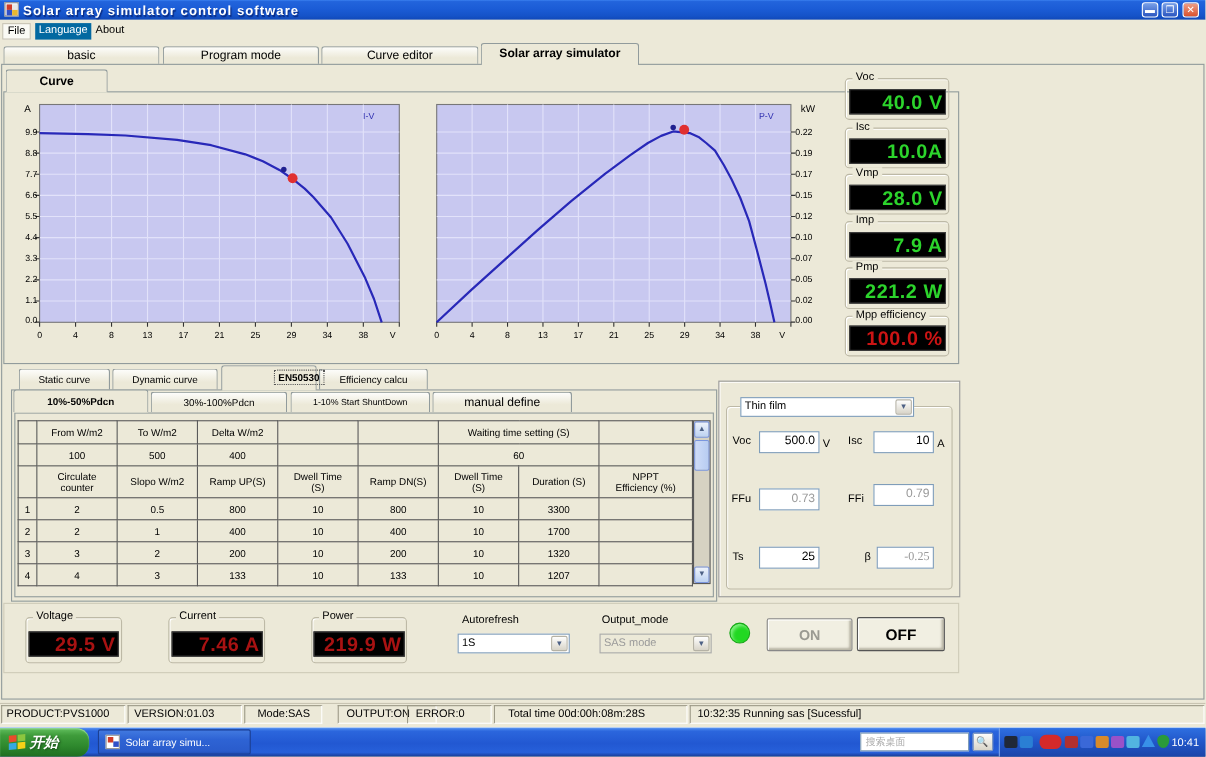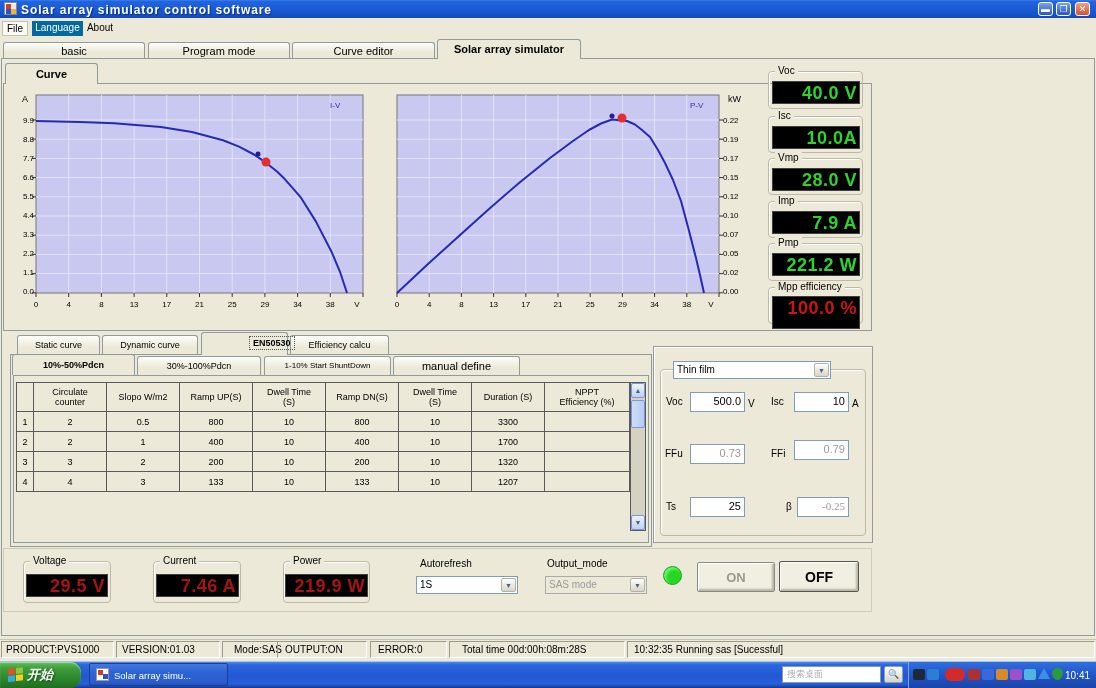--- a/index.html
+++ b/index.html
@@ -250,21 +250,21 @@
     <span class="glabel">Imp</span>
   </div>
 <div class="abs ddisp green" style="left:772px;top:211px;width:88px;height:23px;">7.9 A</div>
 <div class="abs gbox" style="left:768px;top:243px;width:95px;height:38px;">
     <span class="glabel">Pmp</span>
   </div>
 <div class="abs ddisp green" style="left:772px;top:253px;width:88px;height:23px;">221.2 W</div>
 <div class="abs gbox" style="left:768px;top:287px;width:95px;height:37px;">
     <span class="glabel">Mpp efficiency</span>
   </div>
-<div class="abs ddisp red" style="left:772px;top:296px;width:88px;height:33px;">100.0 %</div>
+<div class="abs ddisp red" style="left:772px;top:296px;width:88px;height:23px;">100.0 %</div>
 
 <div class="abs tab" style="left:17px;top:335px;width:83px;height:20px;line-height:18px;font-size:9px;">Static curve</div>
 <div class="abs tab" style="left:102px;top:335px;width:96px;height:20px;line-height:18px;font-size:9px;">Dynamic curve</div>
 <div class="abs tab tabsel" style="left:201px;top:332px;width:87px;height:23px;line-height:21px;font-size:9px;"><span style="border:1px dotted #555;padding:1px 3px;margin-left:47px;">EN50530</span></div>
 <div class="abs tab" style="left:290px;top:335px;width:99px;height:20px;line-height:18px;font-size:9px;">Efficiency calcu</div>
 <div class="abs page" style="left:10px;top:354px;width:642px;height:193px;"></div>
 
 <div class="abs tab tabsel" style="left:12px;top:354px;width:123px;height:21px;line-height:20px;font-size:9px;">10%-50%Pdcn</div>
 <div class="abs tab" style="left:137px;top:356px;width:124px;height:19px;line-height:18px;font-size:9px;">30%-100%Pdcn</div>
 <div class="abs tab" style="left:264px;top:356px;width:127px;height:19px;line-height:18px;font-size:8px;">1-10% Start ShuntDown</div>
@@ -277,20 +277,40 @@
       <col style="width:73px">
       <col style="width:73px">
       <col style="width:73px">
     <col style="width:73px">
       <col style="width:73px">
       <col style="width:73px">
       <col style="width:73px">
       <col>
   </colgroup>
   <tbody>
+      <tr style="height:21px;">
+    <td></td>
+        <td>From W/m2</td>
+        <td>To W/m2</td>
+        <td>Delta W/m2</td>
+        <td></td>
+        <td></td>
+    <td colspan="2">Waiting time setting (S)</td>
+        <td></td>
+  </tr>
+  <tr style="height:20px;">
+    <td></td>
+        <td>100</td>
+        <td>500</td>
+        <td>400</td>
+        <td></td>
+        <td></td>
+        <td colspan="2">60</td>
+        <td></td>
+  </tr>
   <tr style="height:29px;">
     <td></td>
         <td>Circulate<br>counter</td>
         <td>Slopo W/m2</td>
         <td>Ramp UP(S)</td>
         <td>Dwell Time<br>(S)</td>
     <td>Ramp DN(S)</td>
         <td>Dwell Time<br>(S)</td>
         <td>Duration (S)</td>
         <td>NPPT<br>Efficiency (%)</td>
@@ -389,21 +409,21 @@
 <div class="abs combo" style="left:545px;top:576px;width:102px;height:18px;line-height:16px;padding-left:3px;background:#ece9d8;color:#9a9a9a;border-color:#aaa;">SAS mode<span class="combobtn"></span></div>
 
 <div class="abs" style="left:663px;top:566px;width:19px;height:19px;border-radius:50%;background:#22d822;border:1px solid #18a818;box-shadow:inset 2px 2px 3px #7df07d;"></div>
 <div class="abs btn" style="left:697px;top:562px;width:78px;height:30px;line-height:29px;font-size:13px;color:#9a9a92;">ON</div>
 <div class="abs btn" style="left:779px;top:561px;width:80px;height:31px;line-height:30px;font-size:14px;color:#000;border-color:#555;">OFF</div>
 
 <div class="abs" style="left:0px;top:639px;width:1096px;height:22px;background:#ece9d8;border-top:1px solid #c8c4b2;"></div>
 <div class="abs sseg" style="left:1px;width:113px;">PRODUCT:PVS1000</div>
 <div class="abs sseg" style="left:116px;width:104px;padding-left:5px;">VERSION:01.03</div>
 <div class="abs sseg" style="left:222px;width:71px;padding-left:11px;">Mode:SAS</div>
-<div class="abs sseg" style="left:277px;width:90px;padding-left:7px;">OUTPUT:ON</div>
+<div class="abs sseg" style="left:307px;width:90px;padding-left:7px;">OUTPUT:ON</div>
 <div class="abs sseg" style="left:370px;width:77px;padding-left:7px;">ERROR:0</div>
 <div class="abs sseg" style="left:449px;width:176px;padding-left:12px;">Total time 00d:00h:08m:28S</div>
 <div class="abs sseg" style="left:627px;width:468px;padding-left:6px;">10:32:35 Running sas [Sucessful]</div>
 
 <div class="abs" style="left:0;top:661px;width:1096px;height:27px;
   background:linear-gradient(to bottom,#d8e8fa 0%,#4a86ec 5%,#2b66dd 14%,#2258d2 55%,#2760da 85%,#1c43a4 96%,#16357e 100%);"></div>
 
 <div class="abs" style="left:0;top:662px;width:81px;height:26px;border-radius:0 11px 11px 0;
   background:linear-gradient(to bottom,#62bf5e 0%,#3f9c3b 25%,#2f8a2e 60%,#1f6e20 100%);
   box-shadow:inset 0 1px 1px #9fdf9a;"></div>

